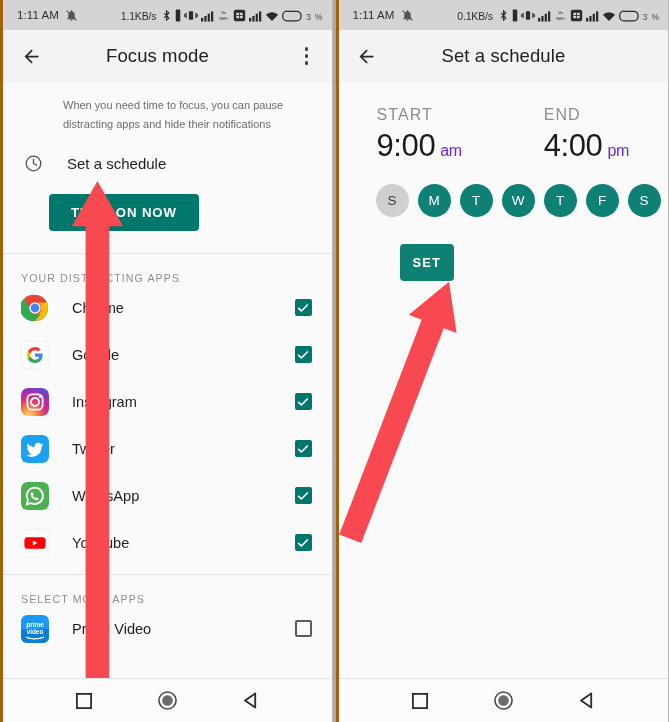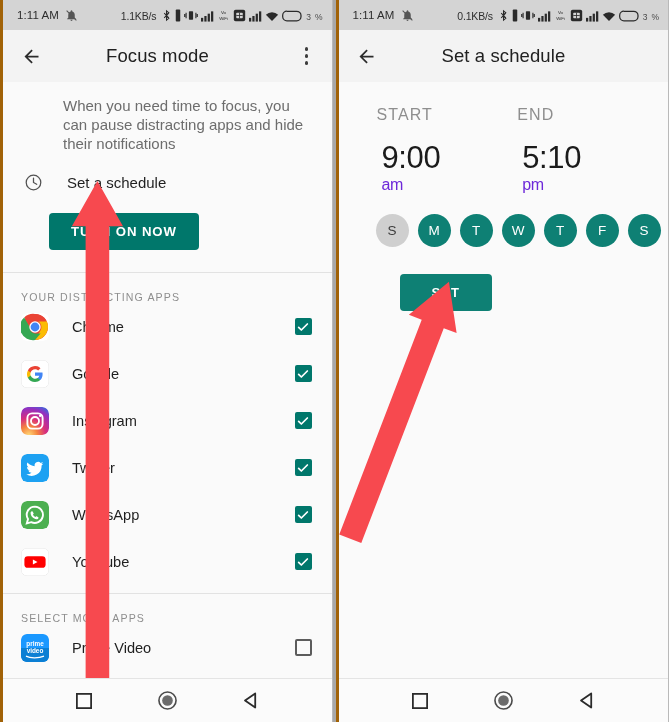--- a/index.html
+++ b/index.html
@@ -59,21 +59,21 @@
     letter-spacing: .1px;
   }
   .back-arrow { width: 24px; height: 24px; display:flex; align-items:center; justify-content:center; cursor:pointer;}
   .overflow { margin-left: auto; width: 26px; height: 30px; display:flex; flex-direction:column;
               align-items:center; justify-content:center; gap:3.5px; cursor:pointer;}
   .overflow i { width: 3.6px; height: 3.6px; border-radius: 50%; background: #3c3c3c; display:block;}
 
   
   .desc {
     padding: 14px 22px 0 60px;
-    font-size: 15px;
+    font-size: 11px;
     line-height: 19px;
     color: #6d6d6d;
   }
   .schedule-row {
     display: flex; align-items: center;
     padding: 17px 16px 0 18px;
     cursor: pointer;
   }
   .schedule-row .ico { width: 24px; height: 24px; display:flex; align-items:center; justify-content:center;}
   .schedule-row .label { font-size: 15px; color: #1f1f1f; margin-left: 22px; }
@@ -123,43 +123,43 @@
   .times {
     display: flex;
     padding: 24px 0 0 0;
   }
   .time-block { padding-left: 38px; }
   .time-block.end { padding-left: 82px; }
   .time-cap {
     font-size: 16px; letter-spacing: 1.1px; color: #8e8e8e;
   }
   .time-val {
-    margin-top: 16px;
+    margin-top: 4px;
     font-size: 31px; color: #1b1b1b; font-weight: 400; letter-spacing: -.4px;
-    display: flex; align-items: baseline; flex-direction: column;
+    display: flex; align-items: baseline;
   }
   .time-val .ampm { font-size: 16px; margin-left: 5px; color: #6d28d9; }
 
   .days {
     display: flex; gap: 9px;
     padding: 20px 0 0 37px;
   }
   .day {
     width: 33px; height: 33px; border-radius: 50%;
     display: flex; align-items: center; justify-content: center;
     font-size: 13.5px; cursor: pointer; user-select: none;
   }
   .day.sel { background: #0E8074; color: #ffffff; }
   .day.unsel { background: #cfcfcf; color: #3b3b3b; }
 
   .set-wrap { padding: 27px 0 0 61px; }
   .btn-set {
     background: #0E8074; color: #fff; border: none; border-radius: 4px;
     font-size: 13px; font-weight: 600; letter-spacing: 1.1px;
-    padding: 11px 32px; cursor: pointer;
+    padding: 11px 13px; cursor: pointer;
     font-family: "Liberation Sans", sans-serif;
   }
 
   
   .navbar {
     position: absolute; left: 0; bottom: 0;
     width: 100%; height: 44px;
     background: #fbfbfb;
     border-top: 1px solid #e4e4e4;
     display: flex; align-items: center; justify-content: space-around;
@@ -541,21 +541,21 @@
       <div class="time-block">
         <div class="time-cap">START</div>
         <div class="time-val">
           <span>9:00</span>
           <span class="ampm">am</span>
         </div>
       </div>
       <div class="time-block end">
         <div class="time-cap">END</div>
         <div class="time-val">
-          <span>5:10</span>
+          <span>4:00</span>
           <span class="ampm">pm</span>
         </div>
       </div>
     </div>
 
     <div class="days">
       <span class="day unsel">S</span>
       <span class="day sel">M</span>
       <span class="day sel">T</span>
       <span class="day sel">W</span>

